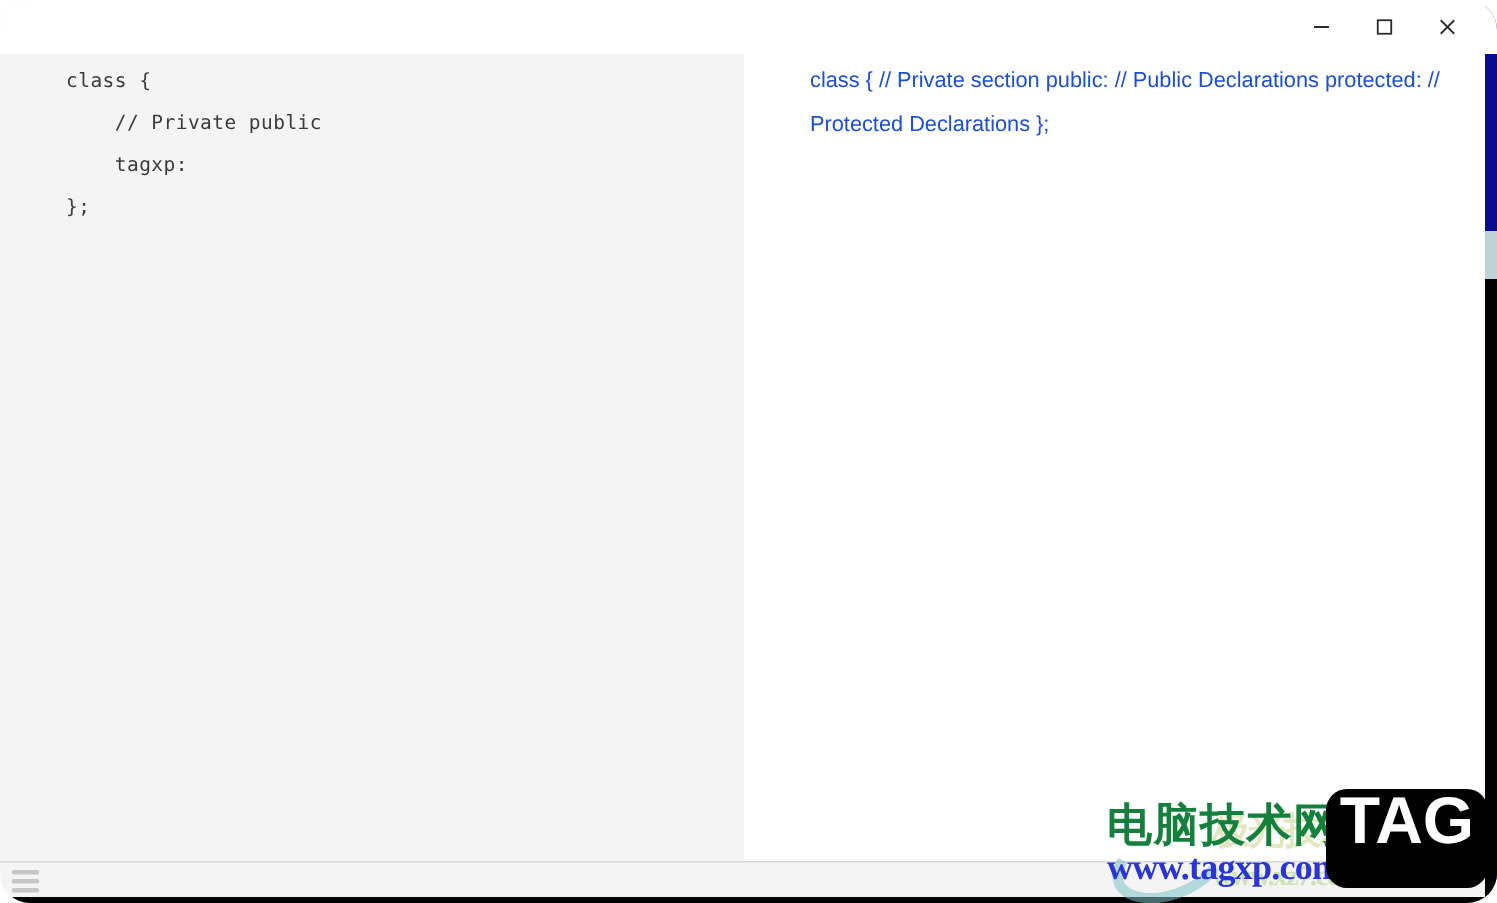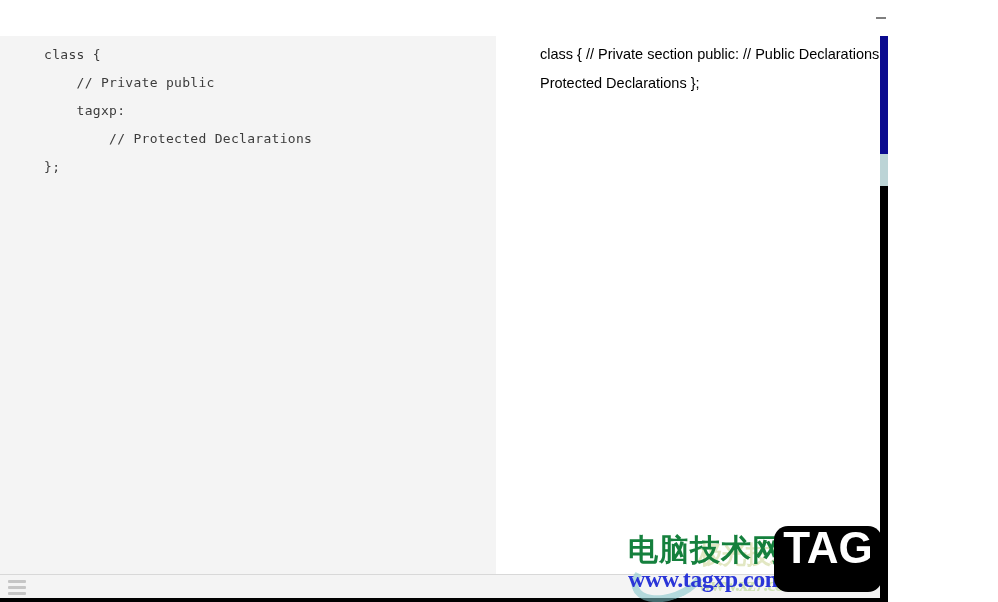--- a/index.html
+++ b/index.html
@@ -10,24 +10,25 @@
   body {
     width: 998px;
     height: 602px;
     overflow: hidden;
     font-family: "Liberation Sans", sans-serif;
     -webkit-font-smoothing: antialiased;
   }
 
   #app-window {
     position: relative;
-    width: 888px;
+    width: 998px;
     height: 602px;
     background: #ffffff;
     overflow: hidden;
+    border-radius: 20px;
   }
 
   
   #title-bar {
     position: absolute;
     left: 0; top: 0;
     width: 998px;
     height: 36px;
     background: #ffffff;
     z-index: 30;
@@ -88,21 +89,21 @@
   }
   #preview-text {
     position: absolute;
     left: 44px;
     top: 40px;
     width: 420px;
     margin: 0;
     font-family: "Liberation Sans", sans-serif;
     font-size: 14.5px;
     line-height: 29px;
-    color: #000000;
+    color: #1d4ed8;
     word-wrap: break-word;
   }
 
   
   #preview-scrollbar {
     position: absolute;
     right: 0;
     top: 0;
     width: 8px;
     height: 602px;
@@ -263,21 +264,21 @@
     letter-spacing: 0px;
     line-height: 1;
   }
 </style>
 </head>
 <body>
 
 <div id="app-window">
 
   <div id="editor-pane">
-    <pre id="code-block"><span class="code-line">class {</span><span class="code-line">    // Private public</span><span class="code-line">    tagxp:</span><span class="code-line">        // Protected Declarations</span><span class="code-line">};</span></pre>
+    <pre id="code-block"><span class="code-line">class {</span><span class="code-line">    // Private public</span><span class="code-line">    tagxp:</span><span class="code-line">};</span></pre>
   </div>
 
   <div id="preview-pane">
     <p id="preview-text">class { // Private section public: // Public Declarations protected: // Protected Declarations };</p>
   </div>
 
   <div id="preview-scrollbar">
     <div id="preview-scrollbar-lower"></div>
     <div id="preview-scrollbar-thumb"></div>
   </div>

